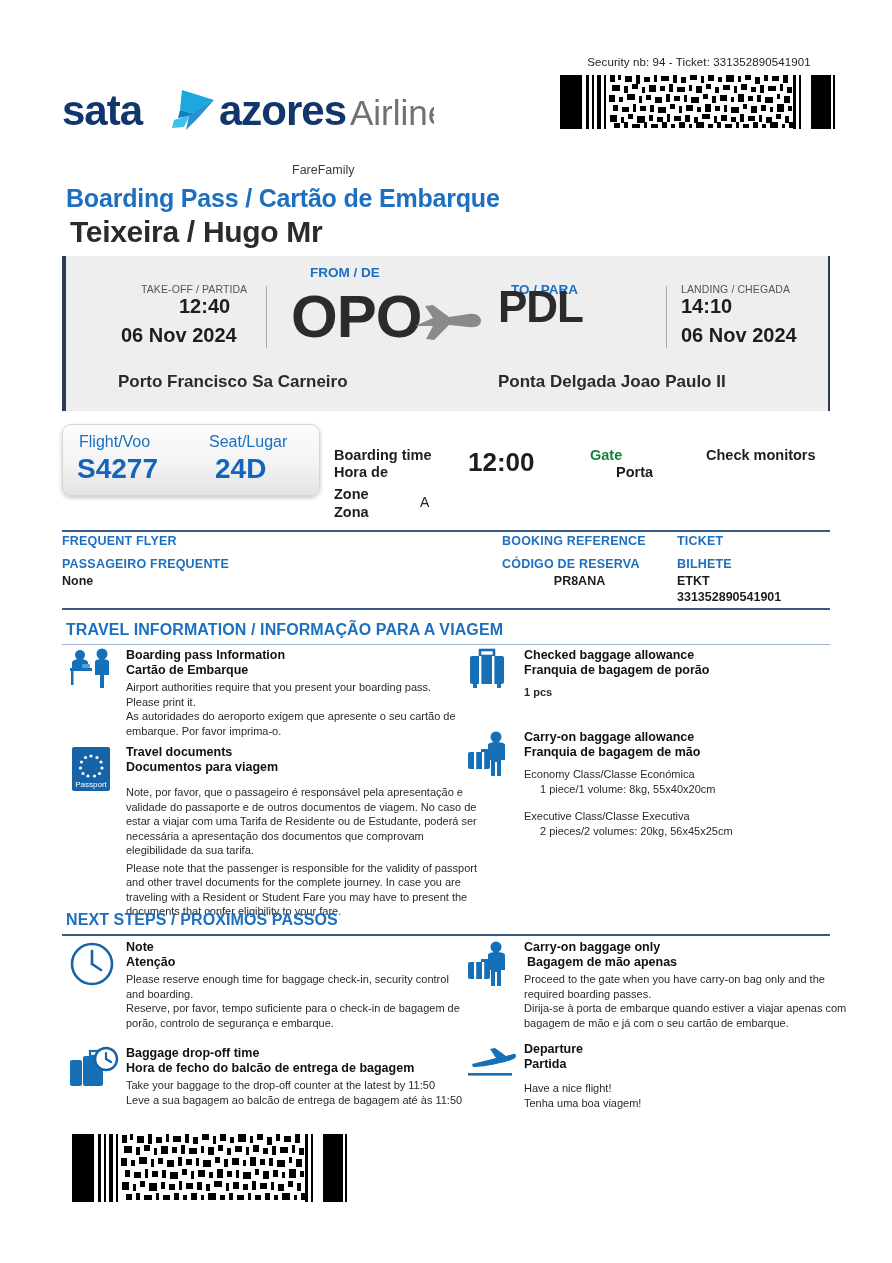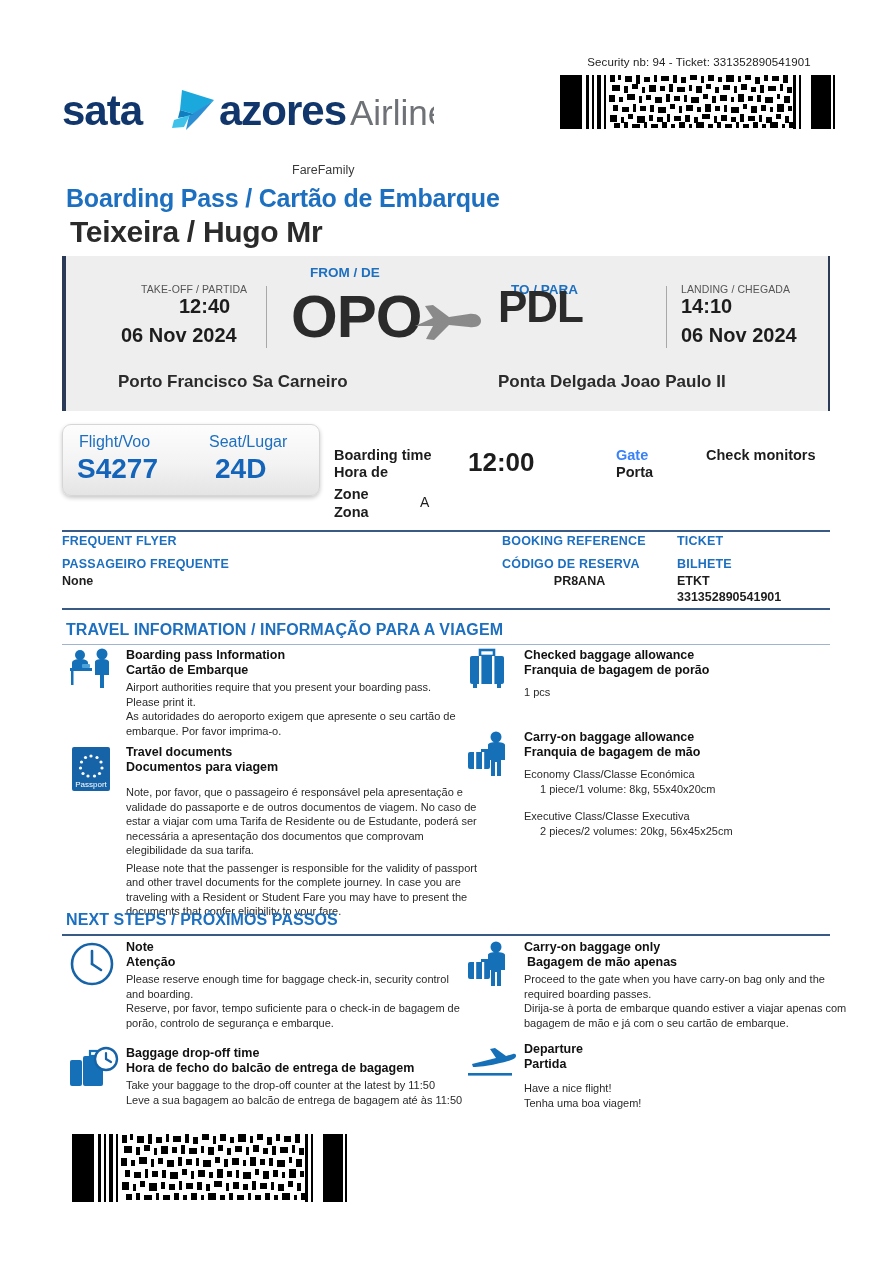--- a/index.html
+++ b/index.html
@@ -109,21 +109,21 @@
     box-shadow: 0 2px 4px rgba(0,0,0,0.22);
   }
   .fs-lbl-f { position: absolute; left: 16px; top: 8px; font-size: 16px; color: #1d6fc0; }
   .fs-lbl-s { position: absolute; left: 146px; top: 8px; font-size: 16px; color: #1d6fc0; }
   .fs-val-f { position: absolute; left: 14px; top: 28px; font-size: 28px; font-weight: bold; color: #1464ba; }
   .fs-val-s { position: absolute; left: 152px; top: 28px; font-size: 28px; font-weight: bold; color: #1464ba; }
 
   .bt-l1 { position: absolute; left: 272px; top: 23px; font-size: 14.5px; font-weight: bold; color: #1d1d1d; }
   .bt-l2 { position: absolute; left: 272px; top: 40px; font-size: 14.5px; font-weight: bold; color: #1d1d1d; }
   .bt-val { position: absolute; left: 406px; top: 23px; font-size: 26px; font-weight: bold; color: #1d1d1d; }
-  .gt-l1 { position: absolute; left: 554px; top: 23px; font-size: 14.5px; font-weight: bold; color: #3b82f6; }
+  .gt-l1 { position: absolute; left: 528px; top: 23px; font-size: 14.5px; font-weight: bold; color: #15803d; }
   .gt-l2 { position: absolute; left: 554px; top: 40px; font-size: 14.5px; font-weight: bold; color: #1d1d1d; }
   .gt-val { position: absolute; left: 644px; top: 23px; font-size: 14.5px; font-weight: bold; color: #1d1d1d; }
   .zn-l1 { position: absolute; left: 272px; top: 62px; font-size: 14.5px; font-weight: bold; color: #1d1d1d; }
   .zn-l2 { position: absolute; left: 272px; top: 80px; font-size: 14.5px; font-weight: bold; color: #1d1d1d; }
   .zn-val { position: absolute; left: 358px; top: 70px; font-size: 14px; color: #1d1d1d; }
 
   
   .hr-thick { position: absolute; left: 62px; width: 768px; height: 2px; background: #3a5a86; }
   .bkrow { position: absolute; left: 62px; top: 534px; width: 768px; height: 74px; }
   .bk-col { position: absolute; top: 0; }
@@ -452,21 +452,21 @@
         <rect x="4" y="8" width="34" height="28" rx="2" fill="#1570b8"></rect>
         <rect x="13" y="8" width="2.4" height="28" fill="#ffffff"></rect>
         <rect x="26" y="8" width="2.4" height="28" fill="#ffffff"></rect>
         <rect x="7" y="36" width="4" height="4" fill="#1570b8"></rect>
         <rect x="31" y="36" width="4" height="4" fill="#1570b8"></rect>
       </svg>
     </div>
     <div class="txt" style="left:58px; top:0;">
       <div class="t-en">Checked baggage allowance</div>
       <div class="t-pt">Franquia de bagagem de porão</div>
-      <div class="t-body" style="margin-top:8px;">1 pcs</div>
+      <div class="t-body" style="margin-top:8px;font-weight:bold;">1 pcs</div>
     </div>
   </div>
 
   <div class="item" style="left:466px; top:730px; width:370px;">
     <div class="ico">
       <svg width="52" height="52" viewBox="0 0 52 52">
         <circle cx="30" cy="7" r="5.5" fill="#1570b8"></circle>
         <path d="M22 15 C22 13 26 12 30 12 C35 12 39 13 39 15 L39 30 L35 30 L35 46 L31 46 L31 32
                  L29 32 L29 46 L25 46 L25 30 L22 30 Z" fill="#1570b8"></path>
         <rect x="15" y="19" width="10" height="3" fill="#1570b8"></rect>

